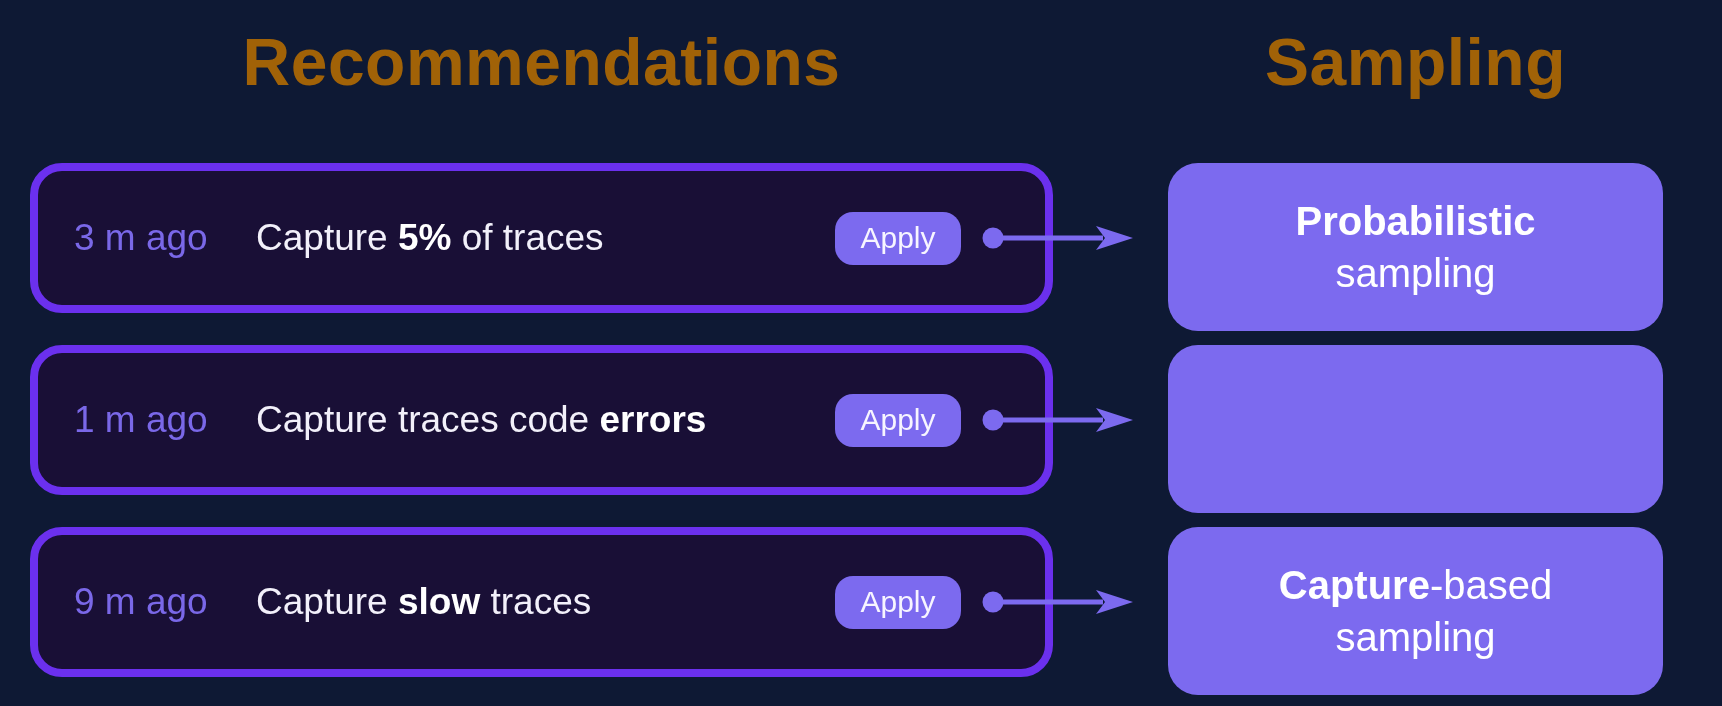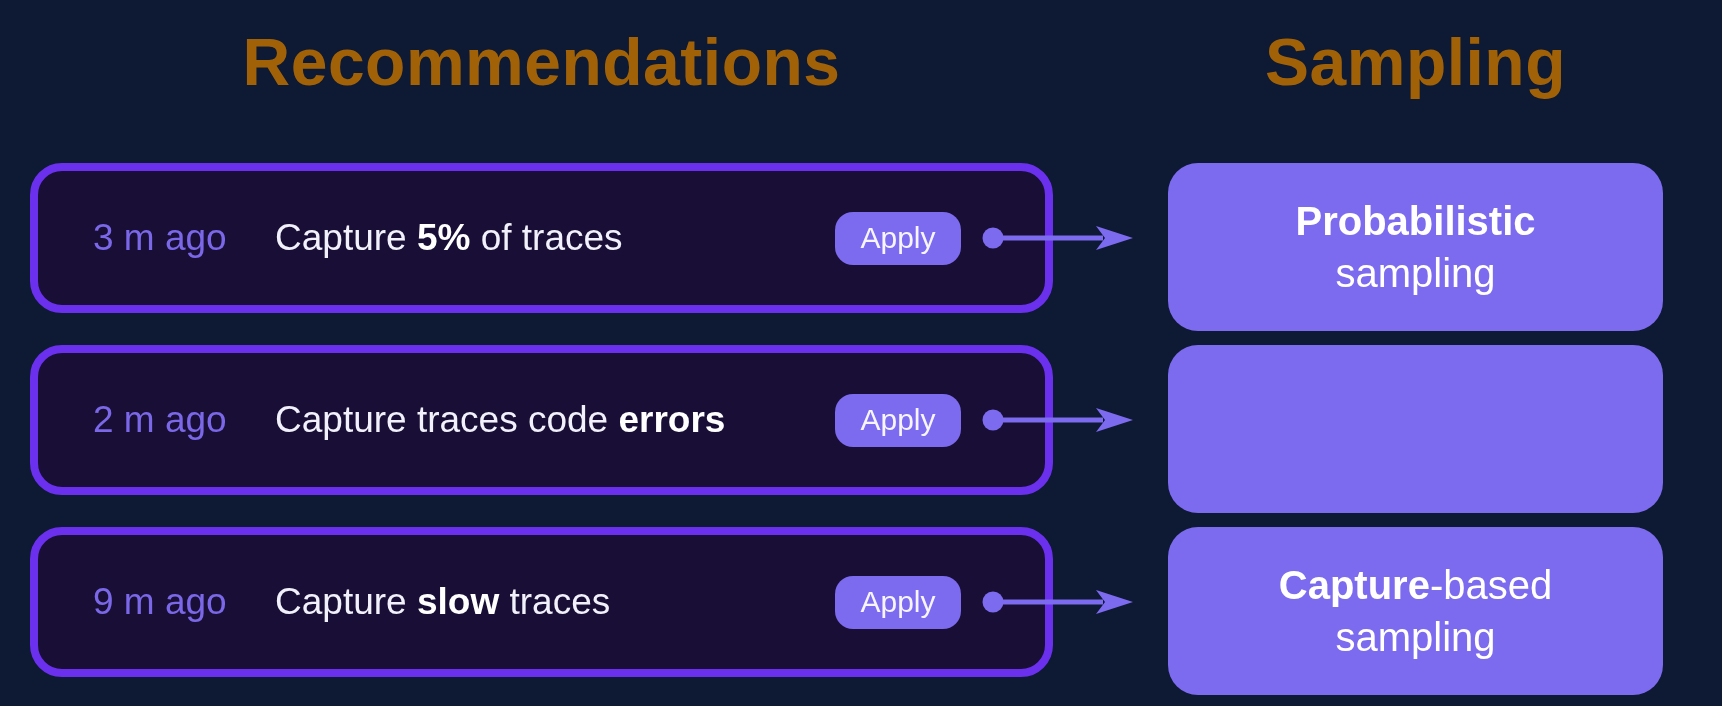--- a/index.html
+++ b/index.html
@@ -33,21 +33,21 @@
   .rec-card {
     position: absolute;
     left: 30px;
     width: 1023px;
     height: 150px;
     background: #190f36;
     border: 8px solid #6b30ee;
     border-radius: 32px;
     display: flex;
     align-items: center;
-    padding: 0 84px 0 55px;
+    padding: 0 84px 0 36px;
   }
   .rec-time {
     width: 182px;
     flex: 0 0 182px;
     color: #7a68e8;
     font-size: 37px;
     font-weight: 500;
   }
   .rec-desc {
     flex: 1;
@@ -134,21 +134,21 @@
       <polygon points="170,13 133,1 142,13 133,25" fill="#7c6aef"></polygon>
     </svg>
     <div class="policy-card">
       <div><span></span><b>Probabilistic</b><span></span></div>
       <div><span>sampling</span><b></b><span></span></div>
     </div>
   </div>
 
   <div class="row-1">
     <div class="rec-card">
-      <span class="rec-time">2 m ago</span>
+      <span class="rec-time">1 m ago</span>
       <span class="rec-desc"><span>Capture traces code </span><b>errors</b><span></span></span>
       <button class="apply-btn">Apply</button>
     </div>
     <svg class="flow-arrow" viewBox="0 0 180 26">
       <circle cx="30" cy="13" r="10.5" fill="#7c6aef"></circle>
       <rect x="36" y="10.5" width="104" height="5" fill="#7c6aef"></rect>
       <polygon points="170,13 133,1 142,13 133,25" fill="#7c6aef"></polygon>
     </svg>
     <div class="policy-card">
     </div>

